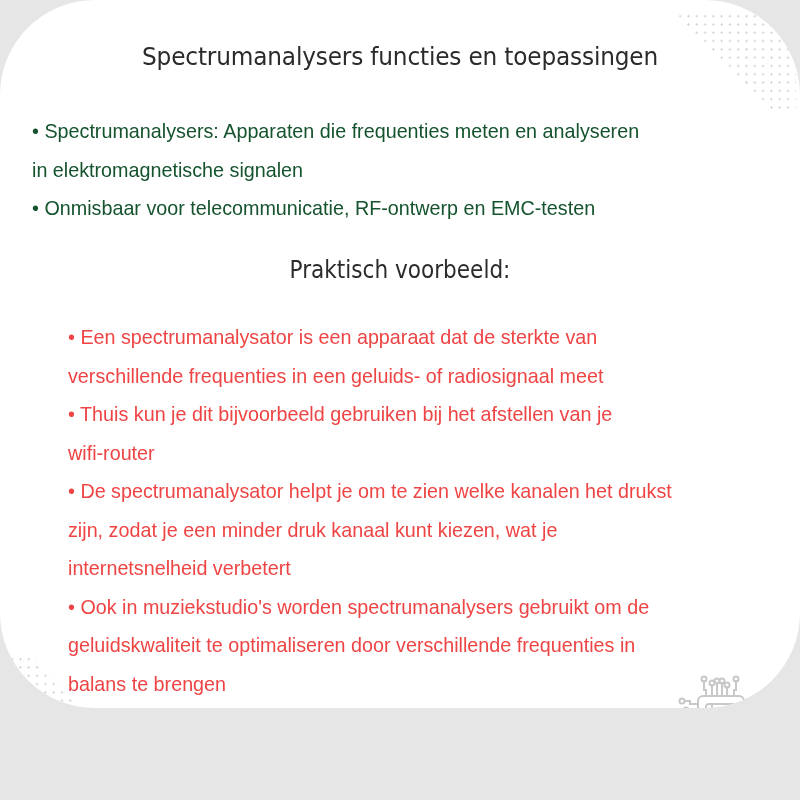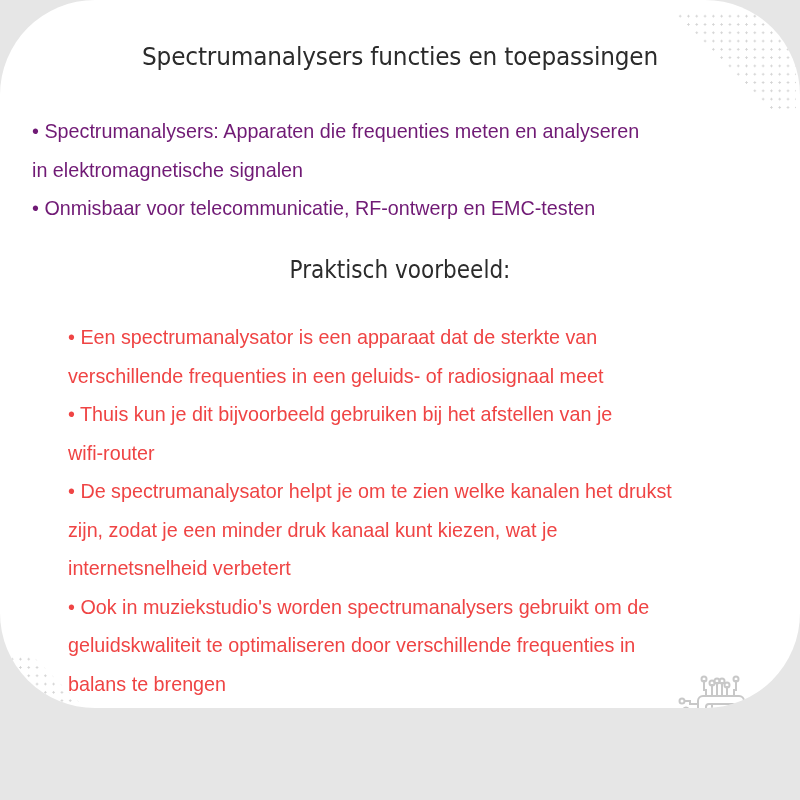--- a/index.html
+++ b/index.html
@@ -32,21 +32,21 @@
     mask-image: linear-gradient(45deg, #000 50%, transparent 51%);
   }
   .title {
     position:absolute; left:0; top:42px; width:800px; text-align:center;
     font-family:"DejaVu Sans", sans-serif;
     font-size:25px; color:#2b2b2b; letter-spacing:-0.2px;
     transform:scaleX(0.93); transform-origin:center;
   }
   .content {
     position:absolute; left:32px; top:112px; width:760px;
-    color:#701a75;
+    color:#14532d;
   }
   .line {
     font-family:"Liberation Sans", sans-serif;
     font-size:21px; line-height:38.5px; white-space:nowrap;
     transform:scaleX(0.94); transform-origin:left center;
   }
   .subheading {
     position:absolute; left:0; top:256px; width:800px; text-align:center;
     font-family:"DejaVu Sans", sans-serif; font-size:24px; color:#2b2b2b;
     transform:scaleX(0.9); transform-origin:center;

